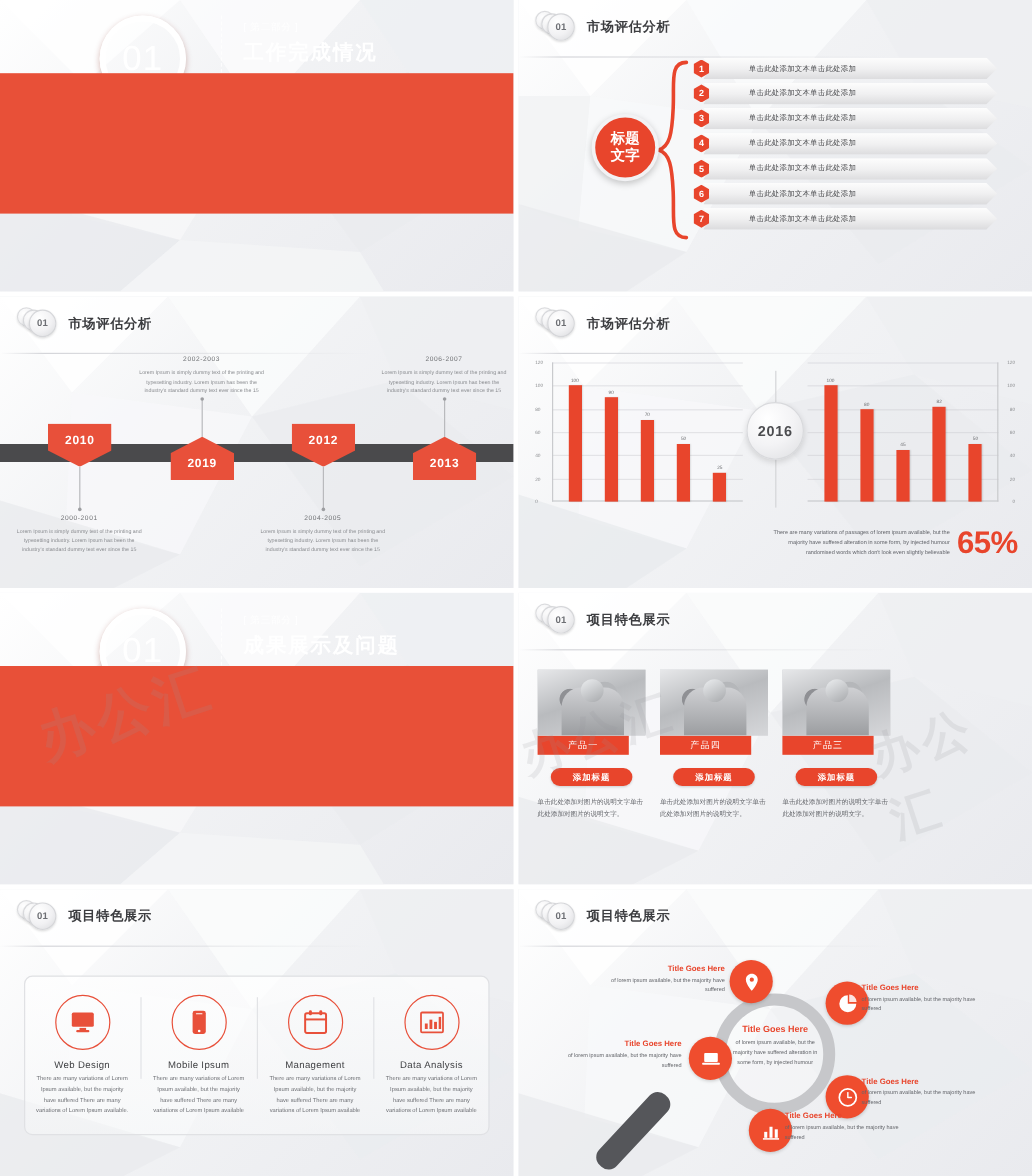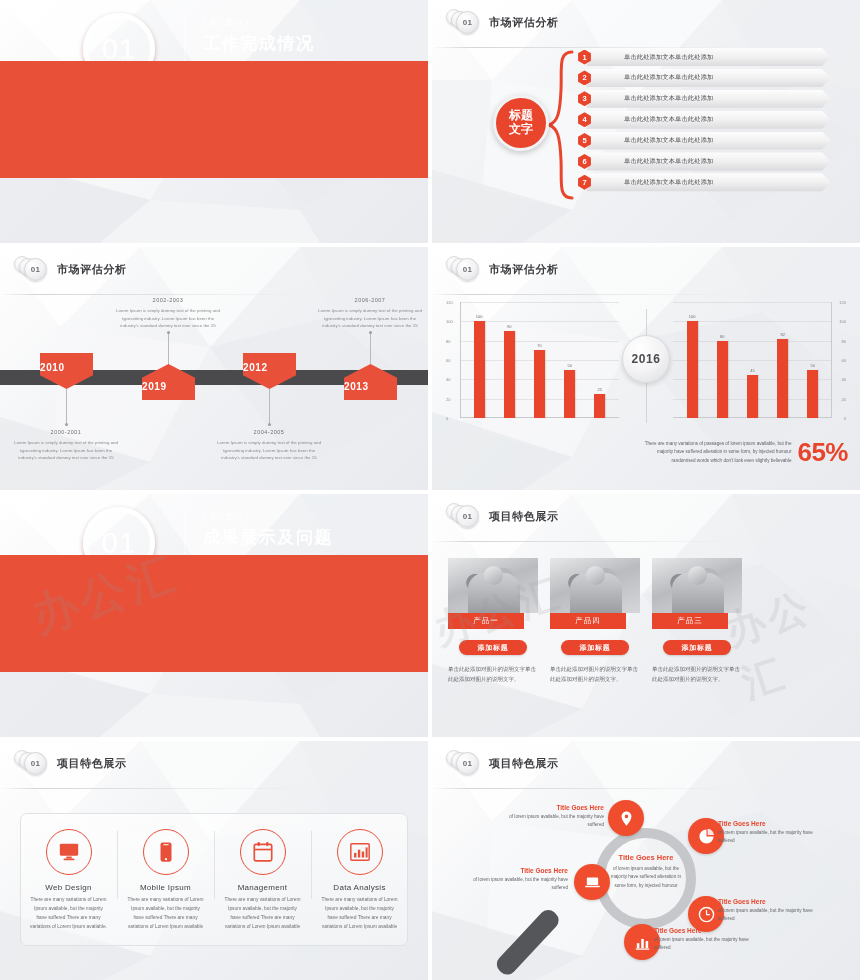--- a/index.html
+++ b/index.html
@@ -105,21 +105,21 @@
     background:#e8452c; color:#fff; font-size:7.5px; font-weight:bold;
     display:flex; align-items:center; justify-content:center;
     clip-path: polygon(50% 0, 93% 25%, 93% 75%, 50% 100%, 7% 75%, 7% 25%);
     z-index:2;
   }
 
   
   .tl-bar { position:absolute; left:0; top:123px; width:428px; height:15px; background:#4a4a4c; z-index:2;}
   .tl-pin {
     position:absolute; width:53px; height:36px; background:#e8503a; z-index:3;
-    display:flex; align-items:center; justify-content:flex-start;
+    display:flex; align-items:center; justify-content:center;
     color:#fff; font-size:10px; font-weight:bold; letter-spacing:.6px;
   }
   .tl-pin.down { clip-path: polygon(0 0,100% 0,100% 62%,50% 100%,0 62%); padding-bottom:8px;}
   .tl-pin.up   { clip-path: polygon(50% 0,100% 38%,100% 100%,0 100%,0 38%); padding-top:8px;}
   .tl-stem { position:absolute; width:1px; background:#b9babd; z-index:1;}
   .tl-dot { position:absolute; width:3px; height:3px; background:#9d9ea1; border-radius:50%; z-index:2;}
   .tl-block { position:absolute; width:110px; text-align:center; z-index:2;}
   .tl-date { font-size:5.5px; color:#6e7073; letter-spacing:.5px; margin-bottom:4px; }
   .tl-desc { font-size:4.4px; color:#8a8c90; line-height:1.75; }
 

